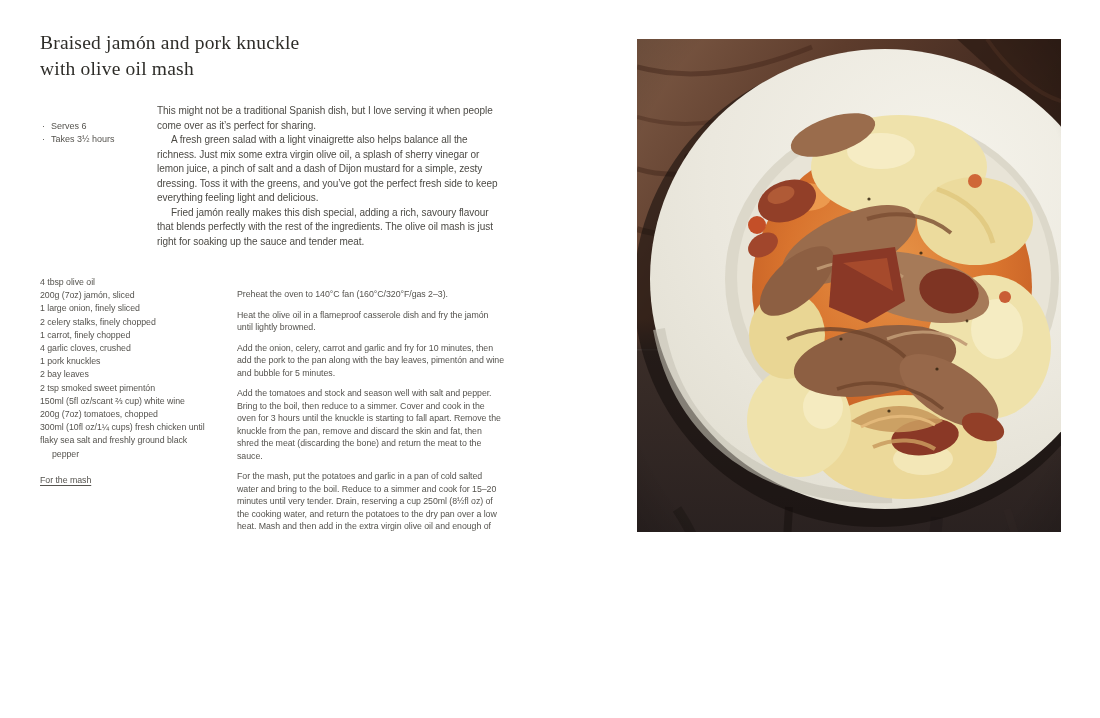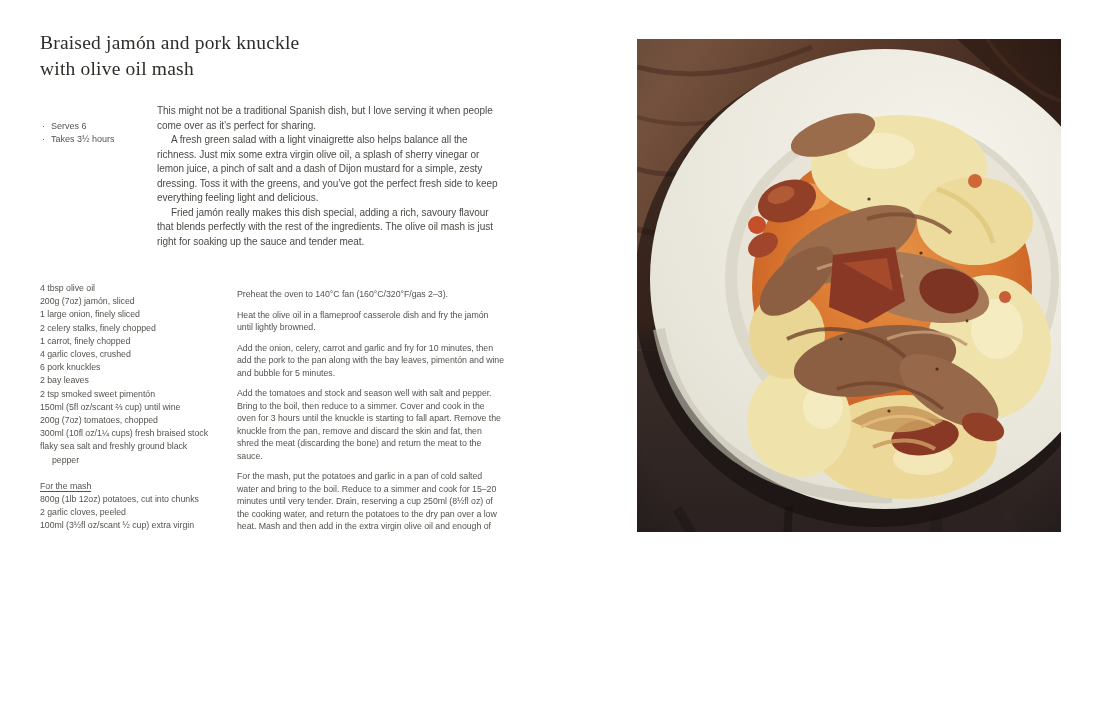--- a/index.html
+++ b/index.html
@@ -19,21 +19,21 @@
     font-size:9px;line-height:13px;color:#55534e;
   }
   .meta li::before{content:"·";margin-right:6px;}
   .intro{
     position:absolute;left:157px;top:104px;width:341px;
     font-size:10px;line-height:14.5px;letter-spacing:-.05px;color:#4c4a45;
   }
   .intro p{margin:0;}
   .intro p + p{text-indent:14px;}
   .ing-col{
-    position:absolute;left:40px;top:282px;width:172px;
+    position:absolute;left:40px;top:276px;width:172px;
     font-size:8.8px;line-height:13.2px;letter-spacing:-.05px;color:#55534e;
   }
   .ing-list{margin:0;padding:0;list-style:none;}
   .ing-list li{padding-left:12px;text-indent:-12px;}
   .mash-head{margin:13px 0 0 0;text-decoration:underline;text-underline-offset:2px;}
   .mash-list{margin:0;padding:0;}
   .method-col{
     position:absolute;left:237px;top:288px;width:268px;
     font-size:8.8px;line-height:12.5px;letter-spacing:-.05px;color:#55534e;
   }
@@ -81,34 +81,29 @@
   </div>
 
   <div class="ing-col">
     <ul class="ing-list">
       <li>4 tbsp olive oil</li>
       <li>200g (7oz) jamón, sliced</li>
       <li>1 large onion, finely sliced</li>
       <li>2 celery stalks, finely chopped</li>
       <li>1 carrot, finely chopped</li>
       <li>4 garlic cloves, crushed</li>
-      <li>6 pork knuckles</li>
+      <li>1 pork knuckles</li>
       <li>2 bay leaves</li>
       <li>2 tsp smoked sweet pimentón</li>
-      <li>150ml (5fl oz/scant ⅔ cup) until wine</li>
+      <li>150ml (5fl oz/scant ⅔ cup) white wine</li>
       <li>200g (7oz) tomatoes, chopped</li>
-      <li>300ml (10fl oz/1¼ cups) fresh braised stock</li>
+      <li>300ml (10fl oz/1¼ cups) fresh chicken until</li>
       <li>flaky sea salt and freshly ground black pepper</li>
     </ul>
     <div class="mash-head">For the mash</div>
-    <ul class="ing-list mash-list">
-      <li>800g (1lb 12oz) potatoes, cut into chunks</li>
-      <li>2 garlic cloves, peeled</li>
-      <li>100ml (3½fl oz/scant ½ cup) extra virgin olive oil</li>
-    </ul>
   </div>
 
   <div class="method-col">
     <p>Preheat the oven to 140°C fan (160°C/320°F/gas 2–3).</p>
     <p>Heat the olive oil in a flameproof casserole dish and fry the jamón until lightly browned.</p>
     <p>Add the onion, celery, carrot and garlic and fry for 10 minutes, then add the pork to the pan along with the bay leaves, pimentón and wine and bubble for 5 minutes.</p>
     <p>Add the tomatoes and stock and season well with salt and pepper. Bring to the boil, then reduce to a simmer. Cover and cook in the oven for 3 hours until the knuckle is starting to fall apart. Remove the knuckle from the pan, remove and discard the skin and fat, then shred the meat (discarding the bone) and return the meat to the sauce.</p>
     <p>For the mash, put the potatoes and garlic in a pan of cold salted water and bring to the boil. Reduce to a simmer and cook for 15–20 minutes until very tender. Drain, reserving a cup 250ml (8½fl oz) of the cooking water, and return the potatoes to the dry pan over a low heat. Mash and then add in the extra virgin olive oil and enough of the reserved cooking water and mash until rich and creamy. Season with salt and pepper to taste and serve with the braised jamón and pork.</p>
     <h2 class="tip-head">Tip</h2>
     <p class="tip-text">You could also make this with ham hock instead of knuckle.</p>

